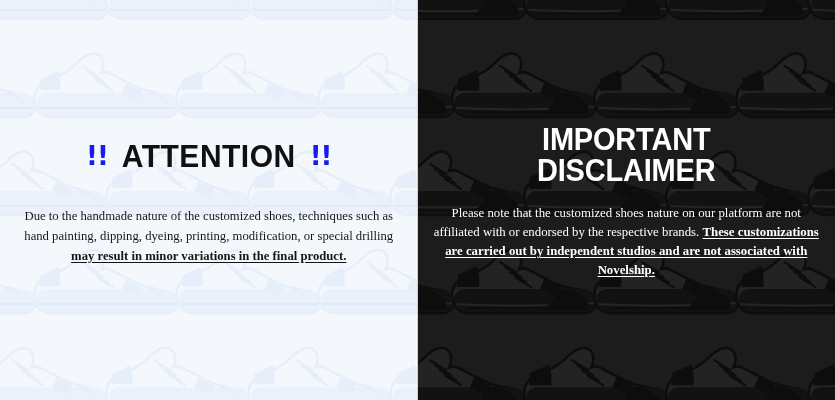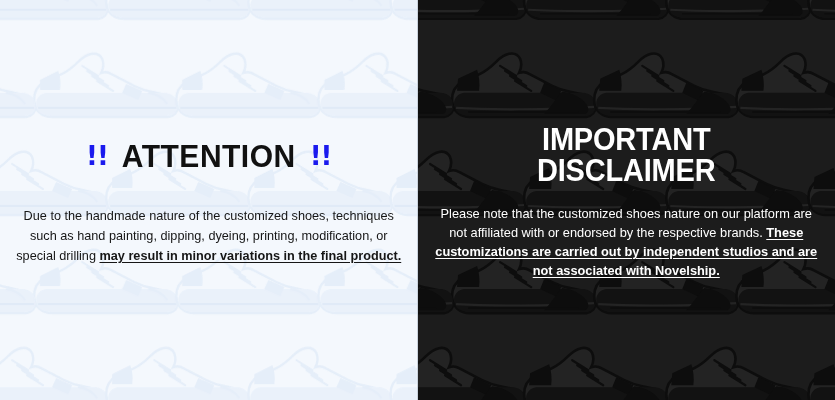--- a/index.html
+++ b/index.html
@@ -106,21 +106,21 @@
   }
   .title-disclaimer .tline {
     display: block;
   }
 
   
   .body-copy {
     margin-top: 16px;
     font-size: 12.7px;
     line-height: 1.55;
-    font-family: Liberation Sans, sans-serif;
+    font-family: Liberation Serif, serif;
   }
   .panel-left .body-copy {
     color: #161616;
   }
   .panel-right .body-copy {
     margin-top: 13px;
     color: #ffffff;
     font-size: 12.8px;
     line-height: 1.5;
   }

